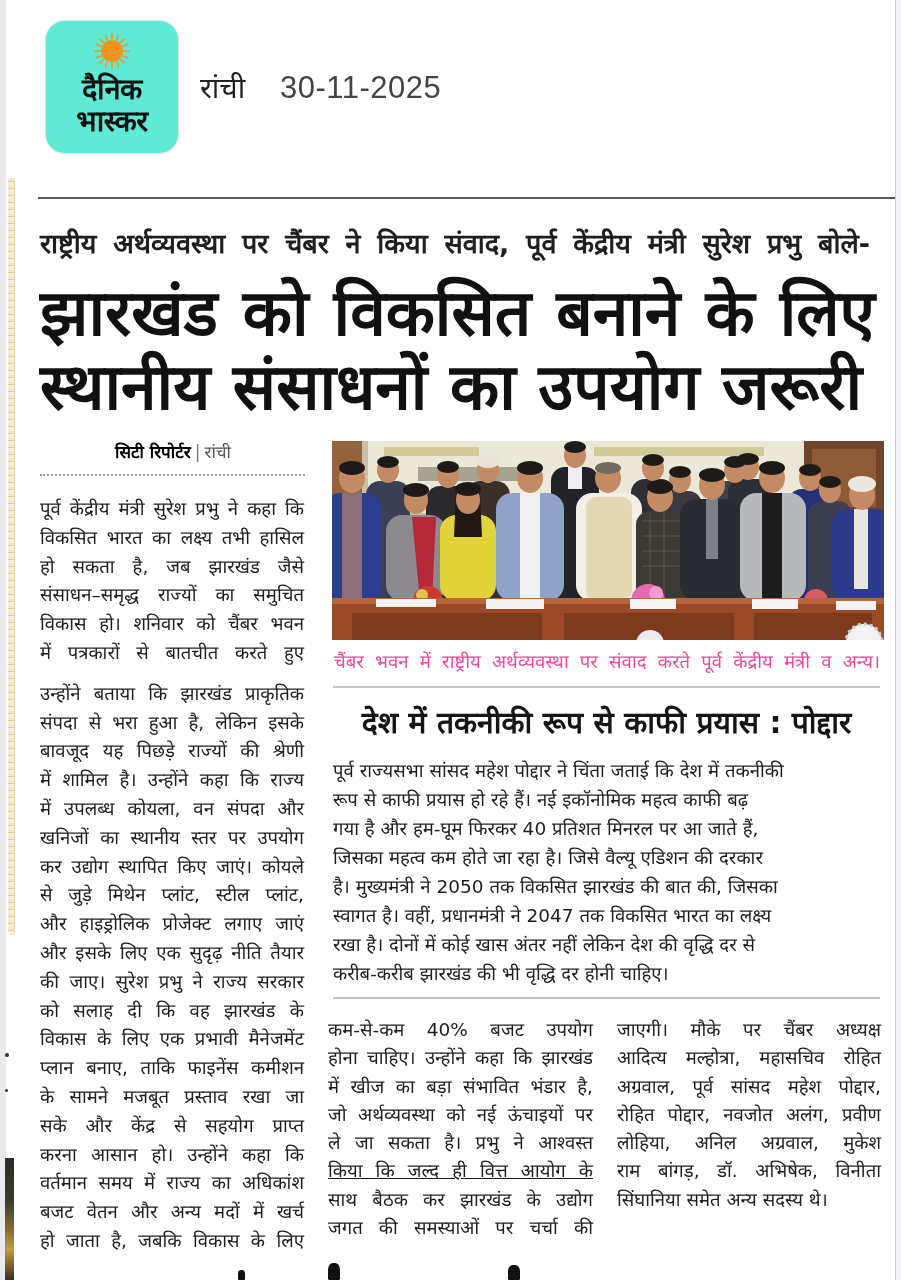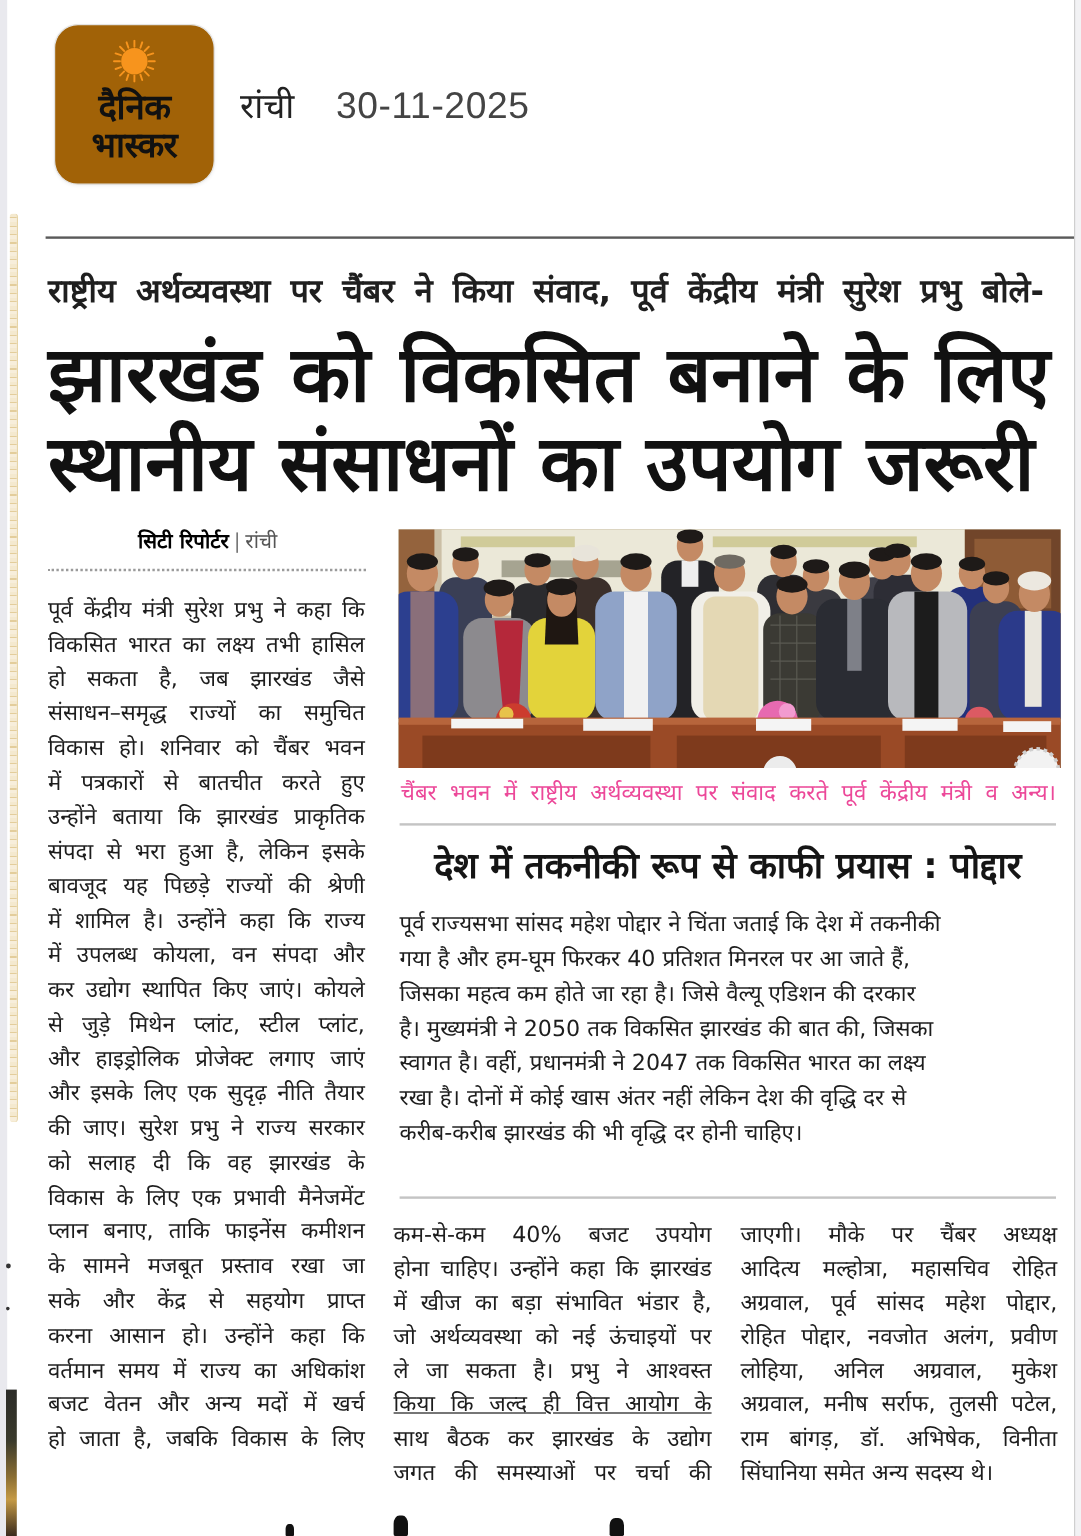--- a/index.html
+++ b/index.html
@@ -10,21 +10,21 @@
   .edge-left{left:0;top:0;width:6px;height:1280px;background:#e9e9ee;}
   .edge-right{left:895px;top:0;width:6px;height:1280px;background:#f2f2f4;border-left:1.5px solid #cfcfcf;}
   .paper-edge{left:8px;top:178px;width:6px;height:757px;
     background:repeating-linear-gradient(180deg,#f4e9cf 0 3px,#e3cd9b 3px 4px,#f7eedb 4px 7px);
     border-right:1px solid #e6d4a6;border-radius:3px;}
   .dot{width:4px;height:4px;border-radius:50%;background:#333;}
   .photo-strip{left:5px;top:1158px;width:9px;height:122px;
     background:linear-gradient(180deg,#2b2b27 0%,#3a3a2c 35%,#8c6f33 60%,#c59a45 75%,#3b2c1e 100%);}
   
   .logo-card{left:45px;top:20px;width:132px;height:132px;border:1px solid #e4e4e4;border-radius:20px;
-    background:#a16207;box-shadow:0 1px 3px rgba(0,0,0,0.06);}
+    background:#5eead4;box-shadow:0 1px 3px rgba(0,0,0,0.06);}
   .logo-sun{position:absolute;left:48px;top:12px;width:36px;height:36px;}
   .logo-l1,.logo-l2{position:absolute;left:0;width:132px;text-align:center;font-weight:700;
     color:#111;font-size:29px;line-height:32px;letter-spacing:-0.5px;}
   .logo-l1{top:52px;}
   .logo-l2{top:84px;}
   .hdr-city{left:200px;top:70px;font-size:29px;line-height:36px;color:#222;}
   .hdr-date{left:280px;top:70px;font-family:"Liberation Sans",sans-serif;font-size:31px;line-height:36px;color:#444;letter-spacing:0.5px;}
   .top-rule{left:38px;top:197px;width:857px;height:2px;background:#5a5a5a;}
   
   [data-fit]{white-space:nowrap;}
@@ -106,25 +106,26 @@
 </div>
 <div class="abs dotted"></div>
 
 <div class="abs col col-left">
   <div class="ln" data-fit="justify" style="word-spacing: 3.16295px;">पूर्व केंद्रीय मंत्री सुरेश प्रभु ने कहा कि</div>
   <div class="ln" data-fit="justify" style="word-spacing: 3.65px;">विकसित भारत का लक्ष्य तभी हासिल</div>
   <div class="ln" data-fit="justify" style="word-spacing: 12.0656px;">हो सकता है, जब झारखंड जैसे</div>
   <div class="ln" data-fit="justify" style="word-spacing: 13.0625px;">संसाधन–समृद्ध राज्यों का समुचित</div>
   <div class="ln" data-fit="justify" style="word-spacing: 6.73125px;">विकास हो। शनिवार को चैंबर भवन</div>
   <div class="ln" data-fit="justify" style="word-spacing: 10.7156px;">में पत्रकारों से बातचीत करते हुए</div>
-  <div class="ln" data-fit="justify" style="word-spacing: 7.26172px;">उन्होंने बताया कि झारखंड प्राकृतिक</div>
+  <div class="ln" data-fit="justify" style="word-spacing: 7.26172px; margin-top: 12px;">उन्होंने बताया कि झारखंड प्राकृतिक</div>
   <div class="ln" data-fit="justify" style="word-spacing: 5.19531px;">संपदा से भरा हुआ है, लेकिन इसके</div>
   <div class="ln" data-fit="justify" style="word-spacing: 7.59063px;">बावजूद यह पिछड़े राज्यों की श्रेणी</div>
   <div class="ln" data-fit="justify" style="word-spacing: 5.5px;">में शामिल है। उन्होंने कहा कि राज्य</div>
   <div class="ln" data-fit="justify" style="word-spacing: 7.10625px;">में उपलब्ध कोयला, वन संपदा और</div>
+  <div class="ln" data-fit="justify" style="word-spacing: 5.5375px;">खनिजों का स्थानीय स्तर पर उपयोग</div>
   <div class="ln" data-fit="justify" style="word-spacing: 3.85312px;">कर उद्योग स्थापित किए जाएं। कोयले</div>
   <div class="ln" data-fit="justify" style="word-spacing: 9.90312px;">से जुड़े मिथेन प्लांट, स्टील प्लांट,</div>
   <div class="ln" data-fit="justify" style="word-spacing: 7.21484px;">और हाइड्रोलिक प्रोजेक्ट लगाए जाएं</div>
   <div class="ln" data-fit="justify" style="word-spacing: 2.9401px;">और इसके लिए एक सुदृढ़ नीति तैयार</div>
   <div class="ln" data-fit="justify" style="word-spacing: 4.53125px;">की जाए। सुरेश प्रभु ने राज्य सरकार</div>
   <div class="ln" data-fit="justify" style="word-spacing: 8.45573px;">को सलाह दी कि वह झारखंड के</div>
   <div class="ln" data-fit="justify" style="word-spacing: 4.59063px;">विकास के लिए एक प्रभावी मैनेजमेंट</div>
   <div class="ln" data-fit="justify" style="word-spacing: 6.73438px;">प्लान बनाए, ताकि फाइनेंस कमीशन</div>
   <div class="ln" data-fit="justify" style="word-spacing: 9.3px;">के सामने मजबूत प्रस्ताव रखा जा</div>
   <div class="ln" data-fit="justify" style="word-spacing: 13.0031px;">सके और केंद्र से सहयोग प्राप्त</div>
@@ -257,20 +258,21 @@
       <circle cx="318" cy="203" r="14" fill="#ececec"></circle>
     </g>
   </svg>
 </div>
 <div class="abs caption" data-fit="justify" style="word-spacing: 5.30599px;">चैंबर भवन में राष्ट्रीय अर्थव्यवस्था पर संवाद करते पूर्व केंद्रीय मंत्री व अन्य।</div>
 
 <div class="abs rule-gray rule1"></div>
 <div class="abs sub-hl" data-fit="center" style="">देश में तकनीकी रूप से काफी प्रयास : पोद्दार</div>
 <div class="abs col sub-body">
   <div class="ln" data-fit="left" style="">पूर्व राज्यसभा सांसद महेश पोद्दार ने चिंता जताई कि देश में तकनीकी</div>
+  <div class="ln" data-fit="left" style="">रूप से काफी प्रयास हो रहे हैं। नई इकॉनोमिक महत्व काफी बढ़</div>
   <div class="ln" data-fit="left" style="">गया है और हम-घूम फिरकर 40 प्रतिशत मिनरल पर आ जाते हैं,</div>
   <div class="ln" data-fit="left" style="">जिसका महत्व कम होते जा रहा है। जिसे वैल्यू एडिशन की दरकार</div>
   <div class="ln" data-fit="left" style="">है। मुख्यमंत्री ने 2050 तक विकसित झारखंड की बात की, जिसका</div>
   <div class="ln" data-fit="left" style="">स्वागत है। वहीं, प्रधानमंत्री ने 2047 तक विकसित भारत का लक्ष्य</div>
   <div class="ln" data-fit="left" style="">रखा है। दोनों में कोई खास अंतर नहीं लेकिन देश की वृद्धि दर से</div>
   <div class="ln" data-fit="left" style="">करीब-करीब झारखंड की भी वृद्धि दर होनी चाहिए।</div>
 </div>
 <div class="abs rule-gray rule2"></div>
 
 <div class="abs col col-mid">
@@ -283,20 +285,19 @@
   <div class="ln" data-fit="justify" style="word-spacing: 9.31875px;">साथ बैठक कर झारखंड के उद्योग</div>
   <div class="ln" data-fit="justify" style="word-spacing: 10.2688px;">जगत की समस्याओं पर चर्चा की</div>
 </div>
 
 <div class="abs col col-right">
   <div class="ln" data-fit="justify" style="word-spacing: 16.6016px;">जाएगी। मौके पर चैंबर अध्यक्ष</div>
   <div class="ln" data-fit="justify" style="word-spacing: 13.224px;">आदित्य मल्होत्रा, महासचिव रोहित</div>
   <div class="ln" data-fit="justify" style="word-spacing: 11.5039px;">अग्रवाल, पूर्व सांसद महेश पोद्दार,</div>
   <div class="ln" data-fit="justify" style="word-spacing: 7.22266px;">रोहित पोद्दार, नवजोत अलंग, प्रवीण</div>
   <div class="ln" data-fit="justify" style="word-spacing: 18.4479px;">लोहिया, अनिल अग्रवाल, मुकेश</div>
-  <div class="ln" data-fit="justify" style="word-spacing: 5.48438px;">अग्रवाल, मनीष सर्राफ, तुलसी पटेल,</div>
   <div class="ln" data-fit="justify" style="word-spacing: 11.6875px;">राम बांगड़, डॉ. अभिषेक, विनीता</div>
   <div class="ln" data-fit="left" style="">सिंघानिया समेत अन्य सदस्य थे।</div>
 </div>
 
 <div class="abs frag" style="left:238px;top:1270px;width:7px;height:10px;"></div>
 <div class="abs frag" style="left:328px;top:1263px;width:12px;height:17px;"></div>
 <div class="abs frag" style="left:508px;top:1265px;width:12px;height:15px;"></div>
 
 </body></html>

